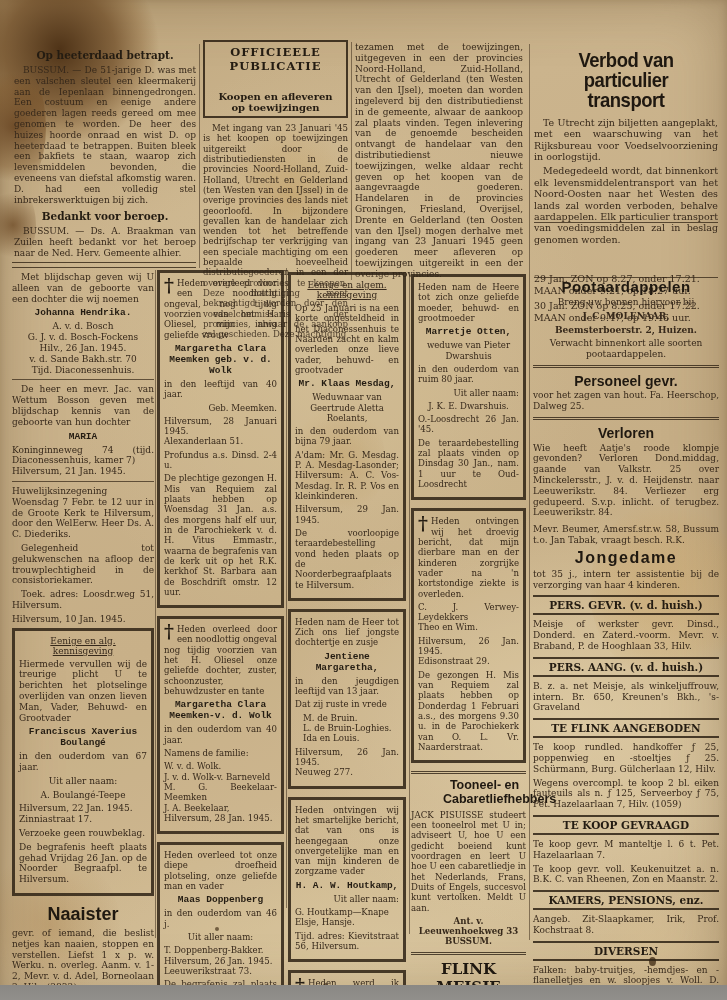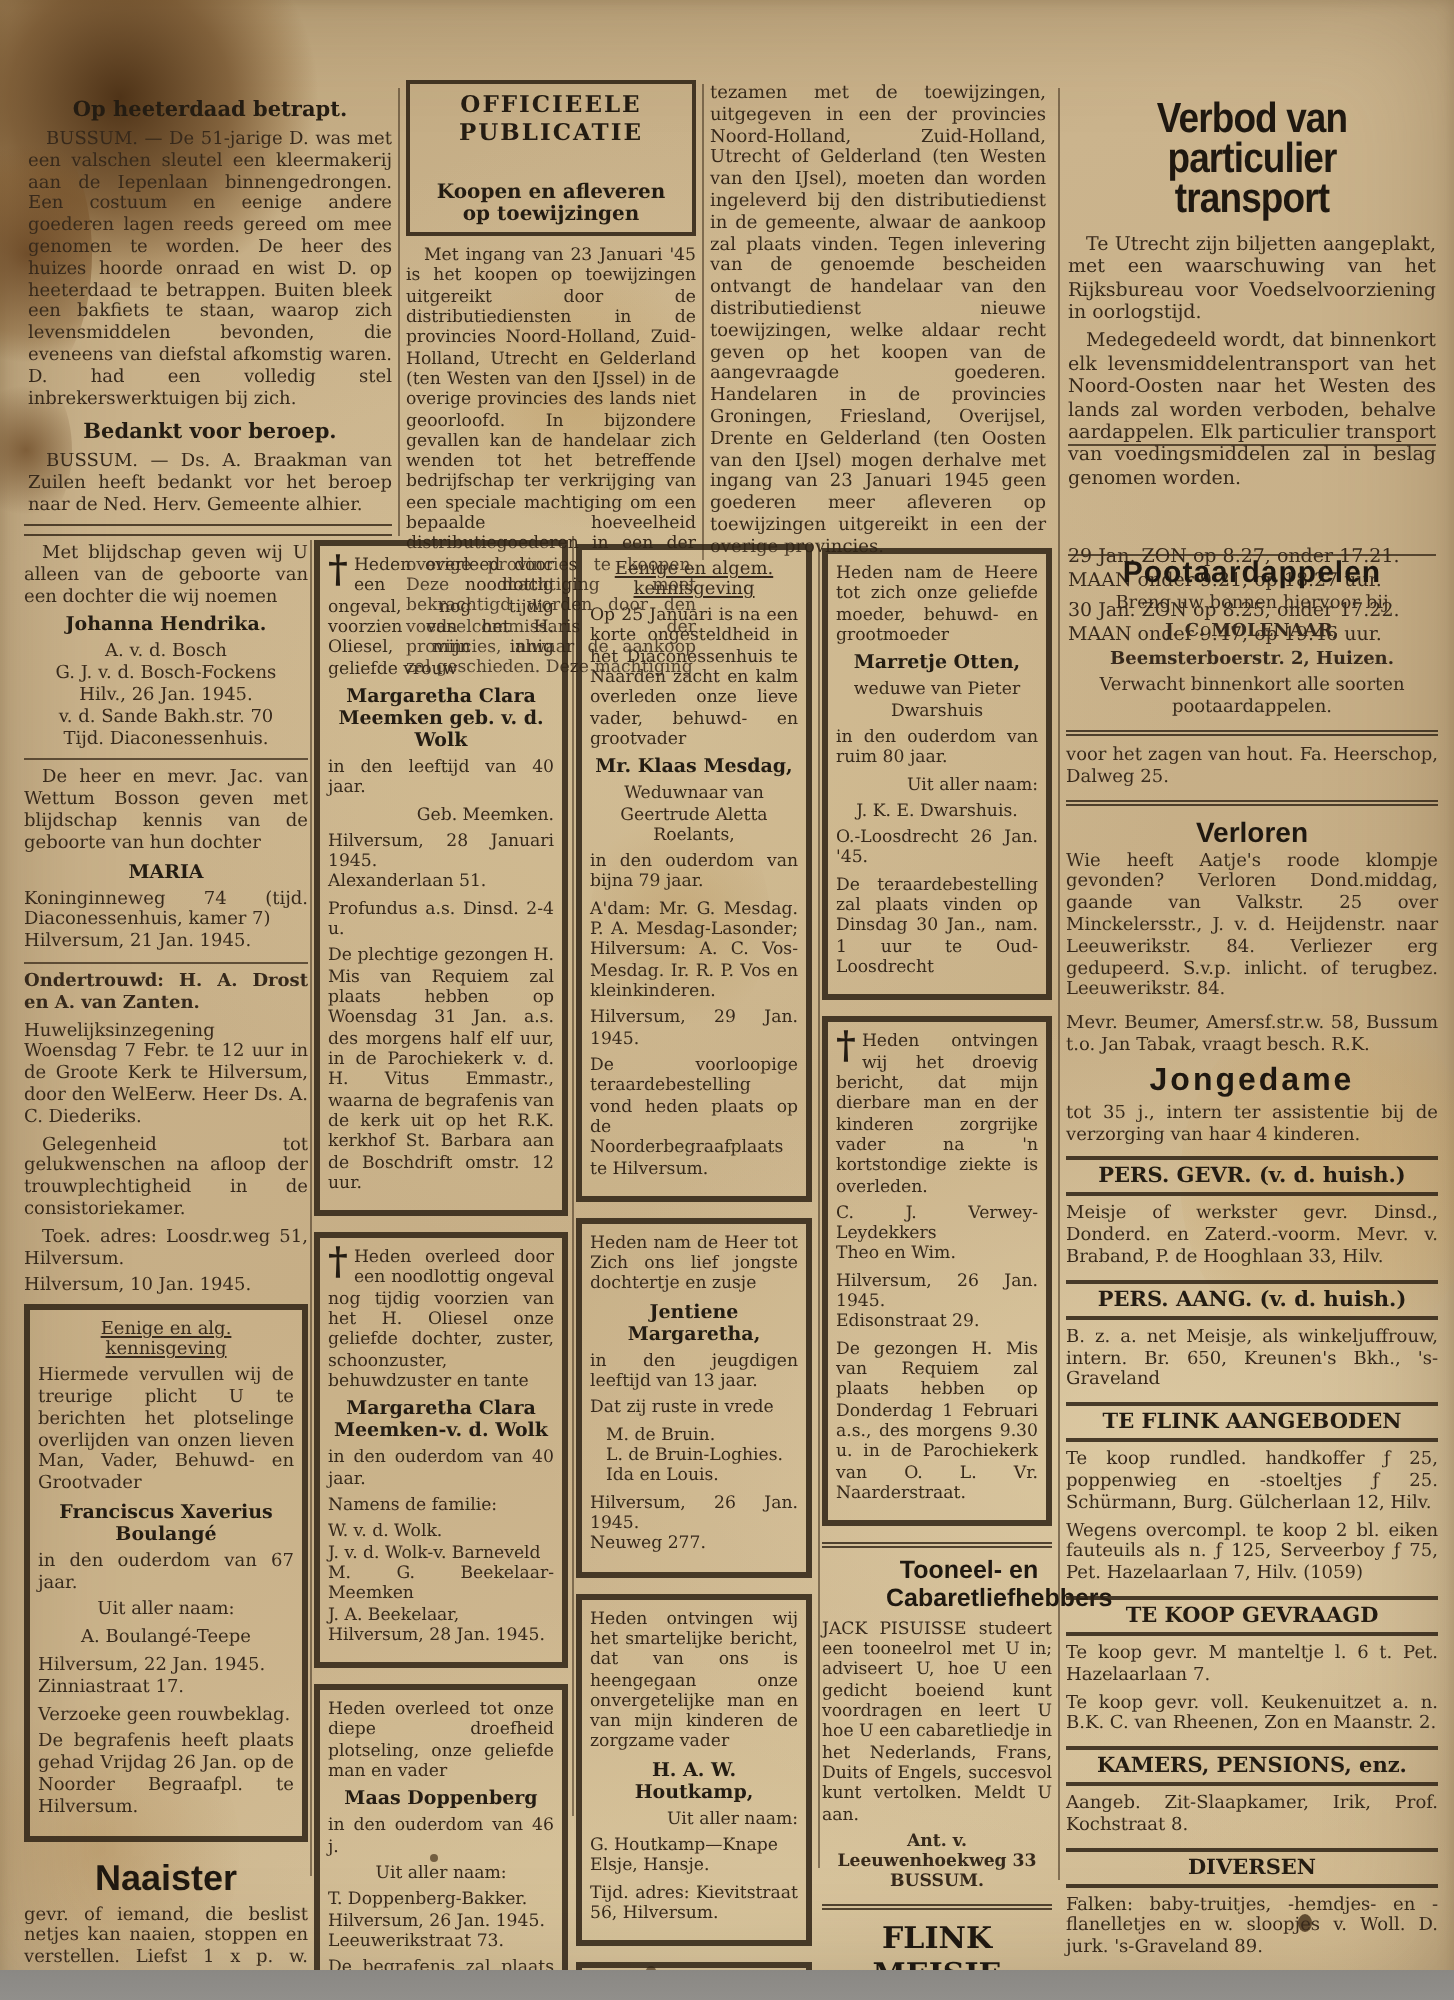--- a/index.html
+++ b/index.html
@@ -44,21 +44,21 @@
   .offbox{border:2px solid rgba(44,32,18,.85);padding:3px 12px;margin-bottom:5px;}
   .offtitle{font-size:11.5px;font-weight:bold;text-align:center;letter-spacing:1px;color:#241c12;margin:0;}
   .offsub{font-size:10px;font-weight:bold;text-align:center;color:#241c12;margin:18px 0 0;}
 
   .trans-title{font-family:"Liberation Sans",sans-serif;font-weight:bold;font-size:21px;line-height:.95;color:#1f1810;text-align:center;white-space:pre-line;margin:0 0 7px;transform:scaleX(.88);transform-origin:50% 0;letter-spacing:-.5px;}
   .sun{font-size:9.5px;line-height:1.25;margin:3px 0;}
 
   .obit{border:3px solid rgba(46,34,20,.85);padding:5px 4px;margin-bottom:8px;background:rgba(210,190,150,.14);}
   .obit .bd, .obit .bd2{margin-bottom:3px;}
   .cross{float:left;font-size:19px;line-height:14px;font-weight:bold;margin:0 3px 0 0;color:#241c12;}
-  .nm{font-size:9.5px;font-weight:bold;text-align:center;margin:3px 0;color:#241c12;}
+  .nm{font-size:9.5px;font-weight:bold;text-align:center;margin:3px 0;color:#241c12;font-family:Liberation Mono, monospace;}
   .kenn{font-size:9px;text-align:center;margin-bottom:3px;text-decoration:underline;}
 
   .bigsans{font-family:"Liberation Sans",sans-serif;font-weight:bold;text-align:center;color:#1f1810;}
   .naai-t{font-size:18px;margin:2px 0 3px;}
   .flink-t{font-size:15px;font-family:"DejaVu Serif",serif;margin:3px 0 2px;}
   .toon-t{font-size:12.5px;line-height:1.1;white-space:pre-line;margin:2px 0 3px;padding-left:32px;}
   .jong-t{font-size:16px;letter-spacing:1.5px;margin:2px 0 2px;}
   .poot-t{font-size:15px;letter-spacing:.5px;margin:0 0 2px;}
   .pers-t{font-size:14px;margin:2px 0 1px;}
   .verl-t{font-size:14px;margin:2px 0 2px;}
@@ -130,21 +130,20 @@
 G. J. v. d. Bosch-Fockens
 Hilv., 26 Jan. 1945.
 v. d. Sande Bakh.str. 70
 Tijd. Diaconessenhuis.</p>
     <hr class="rule-in">
     <p class="bd ind">De heer en mevr. Jac. van Wettum Bosson geven met blijdschap kennis van de geboorte van hun dochter</p>
     <p class="nm">MARIA</p>
     <p class="bd pre">Koninginneweg 74 (tijd. Diaconessenhuis, kamer 7)
 Hilversum, 21 Jan. 1945.</p>
     <hr class="rule-in">
-    <p class="bd b">Ondertrouwd: H. A. Drost en A. van Zanten.</p>
     <p class="bd">Huwelijksinzegening Woensdag 7 Febr. te 12 uur in de Groote Kerk te Hilversum, door den WelEerw. Heer Ds. A. C. Diederiks.</p>
     <p class="bd ind">Gelegenheid tot gelukwenschen na afloop der trouwplechtigheid in de consistoriekamer.</p>
     <p class="bd ind">Toek. adres: Loosdr.weg 51, Hilversum.</p>
     <p class="bd">Hilversum, 10 Jan. 1945.</p>
     <div class="obit">
       <div class="kenn">Eenige en alg. kennisgeving</div>
       <p class="bd">Hiermede vervullen wij de treurige plicht U te berichten het plotselinge overlijden van onzen lieven Man, Vader, Behuwd- en Grootvader</p>
       <p class="nm">Franciscus Xaverius Boulangé</p>
       <p class="bd">in den ouderdom van 67 jaar.</p>
       <p class="bd tc">Uit aller naam:</p>
@@ -263,20 +262,21 @@
     <p class="bd2">gevr. voor direct, liefst alleen voor overdag en-of flinke huisknecht. Goed loon en één maaltijd p. dag, v. g. g. Event. voor dag en nacht met vollen kost en inw. Goed loon. Mevr. J. Berk Corsten, Hoefloolaan 46, Laren, N.-HH</p>
   </div>
 
   <div class="col cls" style="left:533px;top:278px;width:186px;">
     <h2 class="bigsans poot-t">Pootaardappelen</h2>
     <p class="bd tc">Breng uw bonnen hiervoor bij</p>
     <p class="bd tc b">J. C. MOLENAAR,</p>
     <p class="bd tc b">Beemsterboerstr. 2, Huizen.</p>
     <p class="bd tc">Verwacht binnenkort alle soorten pootaardappelen.</p>
     <hr class="secrule">
+    <h2 class="bigsans pers-t">Personeel gevr.</h2>
     <p class="bd">voor het zagen van hout. Fa. Heerschop, Dalweg 25.</p>
     <hr class="secrule">
     <h2 class="bigsans verl-t">Verloren</h2>
     <p class="bd">Wie heeft Aatje's roode klompje gevonden? Verloren Dond.middag, gaande van Valkstr. 25 over Minckelersstr., J. v. d. Heijdenstr. naar Leeuwerikstr. 84. Verliezer erg gedupeerd. S.v.p. inlicht. of terugbez. Leeuwerikstr. 84.</p>
     <p class="bd" style="margin-top:6px;">Mevr. Beumer, Amersf.str.w. 58, Bussum t.o. Jan Tabak, vraagt besch. R.K.</p>
     <h2 class="bigsans jong-t">Jongedame</h2>
     <p class="bd">tot 35 j., intern ter assistentie bij de verzorging van haar 4 kinderen.</p>
     <div class="boxedhead serifcaps">PERS. GEVR. (v. d. huish.)</div>
     <p class="bd">Meisje of werkster gevr. Dinsd., Donderd. en Zaterd.-voorm. Mevr. v. Braband, P. de Hooghlaan 33, Hilv.</p>
     <div class="boxedhead serifcaps">PERS. AANG. (v. d. huish.)</div>

